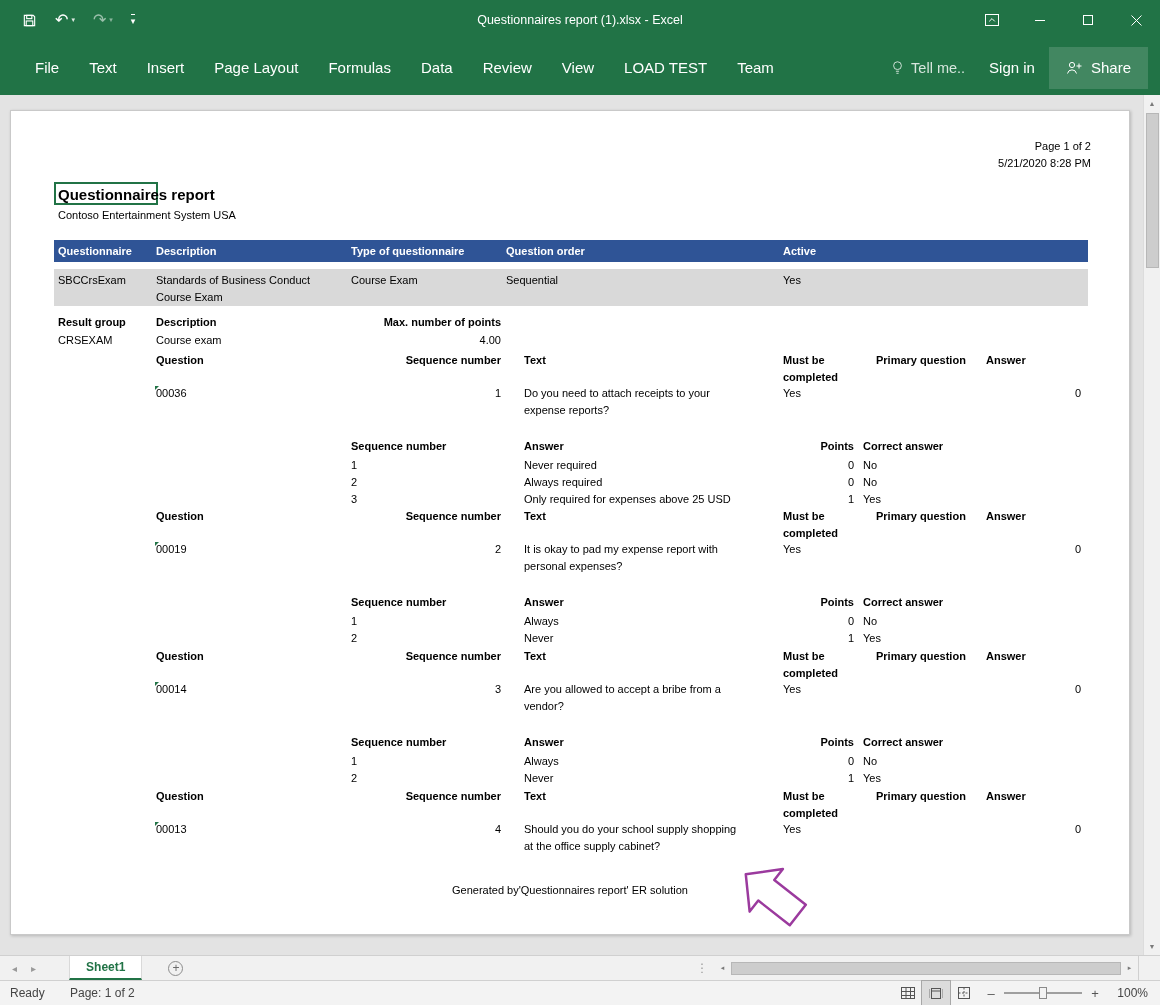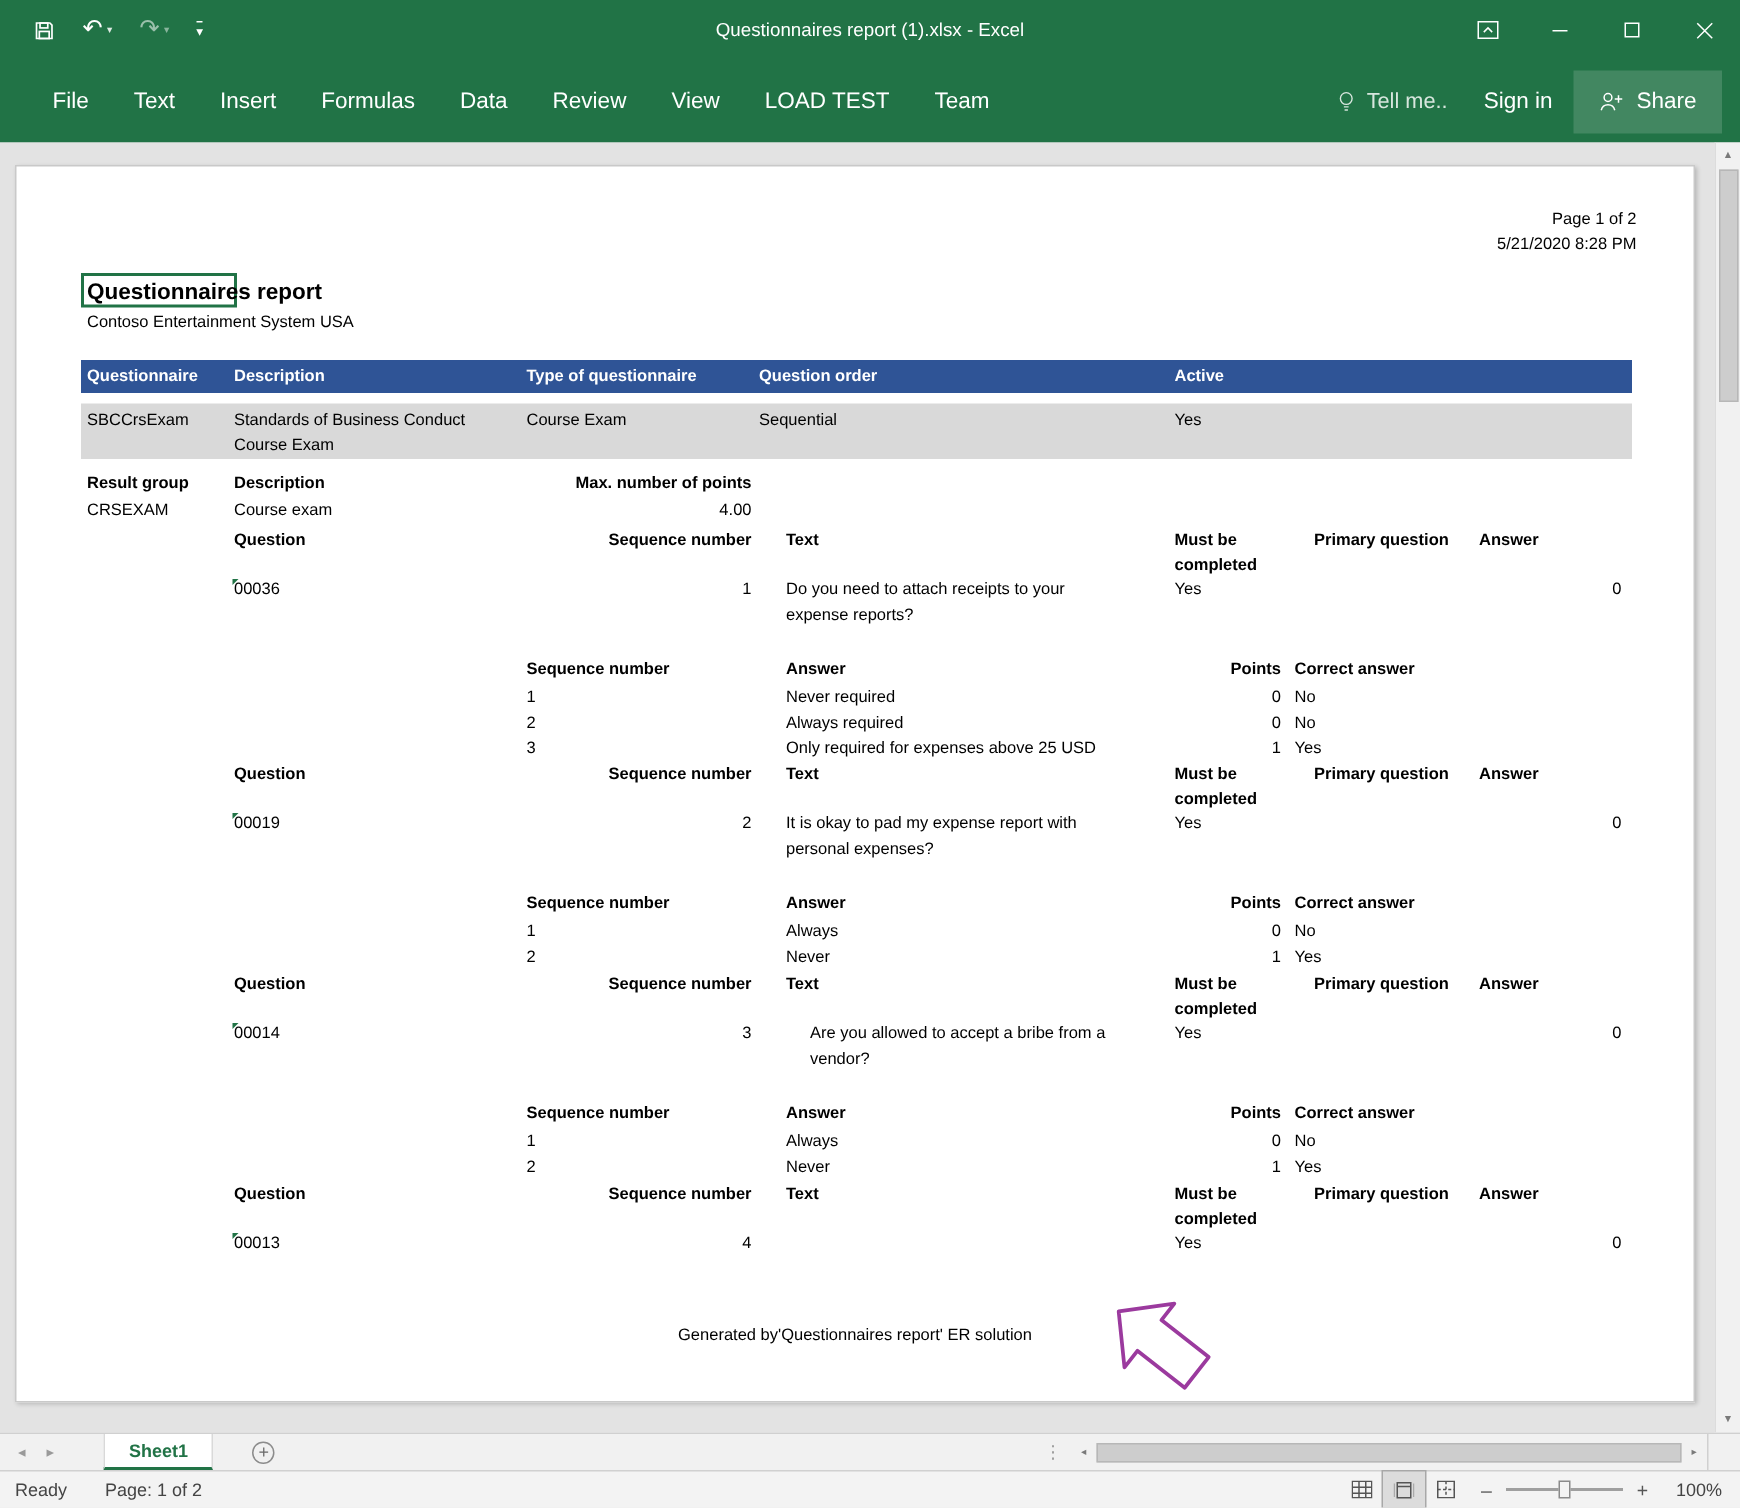--- a/index.html
+++ b/index.html
@@ -129,20 +129,21 @@
           </svg>
         </div>
     </div>
   </div>
 
   <div class="tabrow">
     <div class="tabstrip">
         <div class="rtab">File</div>
         <div class="rtab">Text</div>
         <div class="rtab">Insert</div>
+        <div class="rtab">Page Layout</div>
         <div class="rtab">Formulas</div>
         <div class="rtab">Data</div>
         <div class="rtab">Review</div>
         <div class="rtab">View</div>
         <div class="rtab">LOAD TEST</div>
         <div class="rtab">Team</div>
       </div>
     <div class="tellme">
       <svg width="13" height="16" viewBox="0 0 14 17">
           <circle cx="7" cy="6" r="4.2" fill="none" stroke="rgba(255,255,255,.82)"></circle>
@@ -246,21 +247,21 @@
         <div class="cell cPtsR" style="top: 519px;">1</div>
         <div class="cell cCorr" style="top: 519px;">Yes</div>
         <div class="cell cB bold" style="top: 537px;">Question</div>
         <div class="cell cSeqR bold" style="top: 537px;">Sequence number</div>
         <div class="cell cText bold" style="top: 537px;">Text</div>
         <div class="cell cMust bold" style="top: 537px;">Must be completed</div>
         <div class="cell cPrim bold" style="top: 537px;">Primary question</div>
         <div class="cell cAnsH bold" style="top: 537px;">Answer</div>
         <div class="cell cB qid" style="top: 570px;">00014</div>
         <div class="cell cSeqR" style="top: 570px;">3</div>
-        <div class="cell cText" style="top: 570px; margin-left: 16px;">Are you allowed to accept a bribe from a vendor?</div>
+        <div class="cell cText" style="top: 570px;">Are you allowed to accept a bribe from a vendor?</div>
         <div class="cell cMust" style="top: 570px;">Yes</div>
         <div class="cell cAnsR" style="top: 570px;">0</div>
         <div class="cell cC bold" style="top: 623px;">Sequence number</div>
         <div class="cell cText bold" style="top: 623px;">Answer</div>
         <div class="cell cPtsR bold" style="top: 623px;">Points</div>
         <div class="cell cCorr bold" style="top: 623px;">Correct answer</div>
         <div class="cell cC" style="top: 642px;">1</div>
         <div class="cell cText" style="top: 642px;">Always</div>
         <div class="cell cPtsR" style="top: 642px;">0</div>
         <div class="cell cCorr" style="top: 642px;">No</div>
@@ -269,20 +270,21 @@
         <div class="cell cPtsR" style="top: 659px;">1</div>
         <div class="cell cCorr" style="top: 659px;">Yes</div>
         <div class="cell cB bold" style="top: 677px;">Question</div>
         <div class="cell cSeqR bold" style="top: 677px;">Sequence number</div>
         <div class="cell cText bold" style="top: 677px;">Text</div>
         <div class="cell cMust bold" style="top: 677px;">Must be completed</div>
         <div class="cell cPrim bold" style="top: 677px;">Primary question</div>
         <div class="cell cAnsH bold" style="top: 677px;">Answer</div>
         <div class="cell cB qid" style="top: 710px;">00013</div>
         <div class="cell cSeqR" style="top: 710px;">4</div>
+        <div class="cell cText" style="top: 710px;">Should you do your school supply shopping at the office supply cabinet?</div>
         <div class="cell cMust" style="top: 710px;">Yes</div>
         <div class="cell cAnsR" style="top: 710px;">0</div>
       </div>
 
     <div class="vscroll">
       <div class="sarrow">▲</div>
       <div class="vthumb"></div>
       <div class="vspacer"></div>
       <div class="sarrow">▼</div>
     </div>

